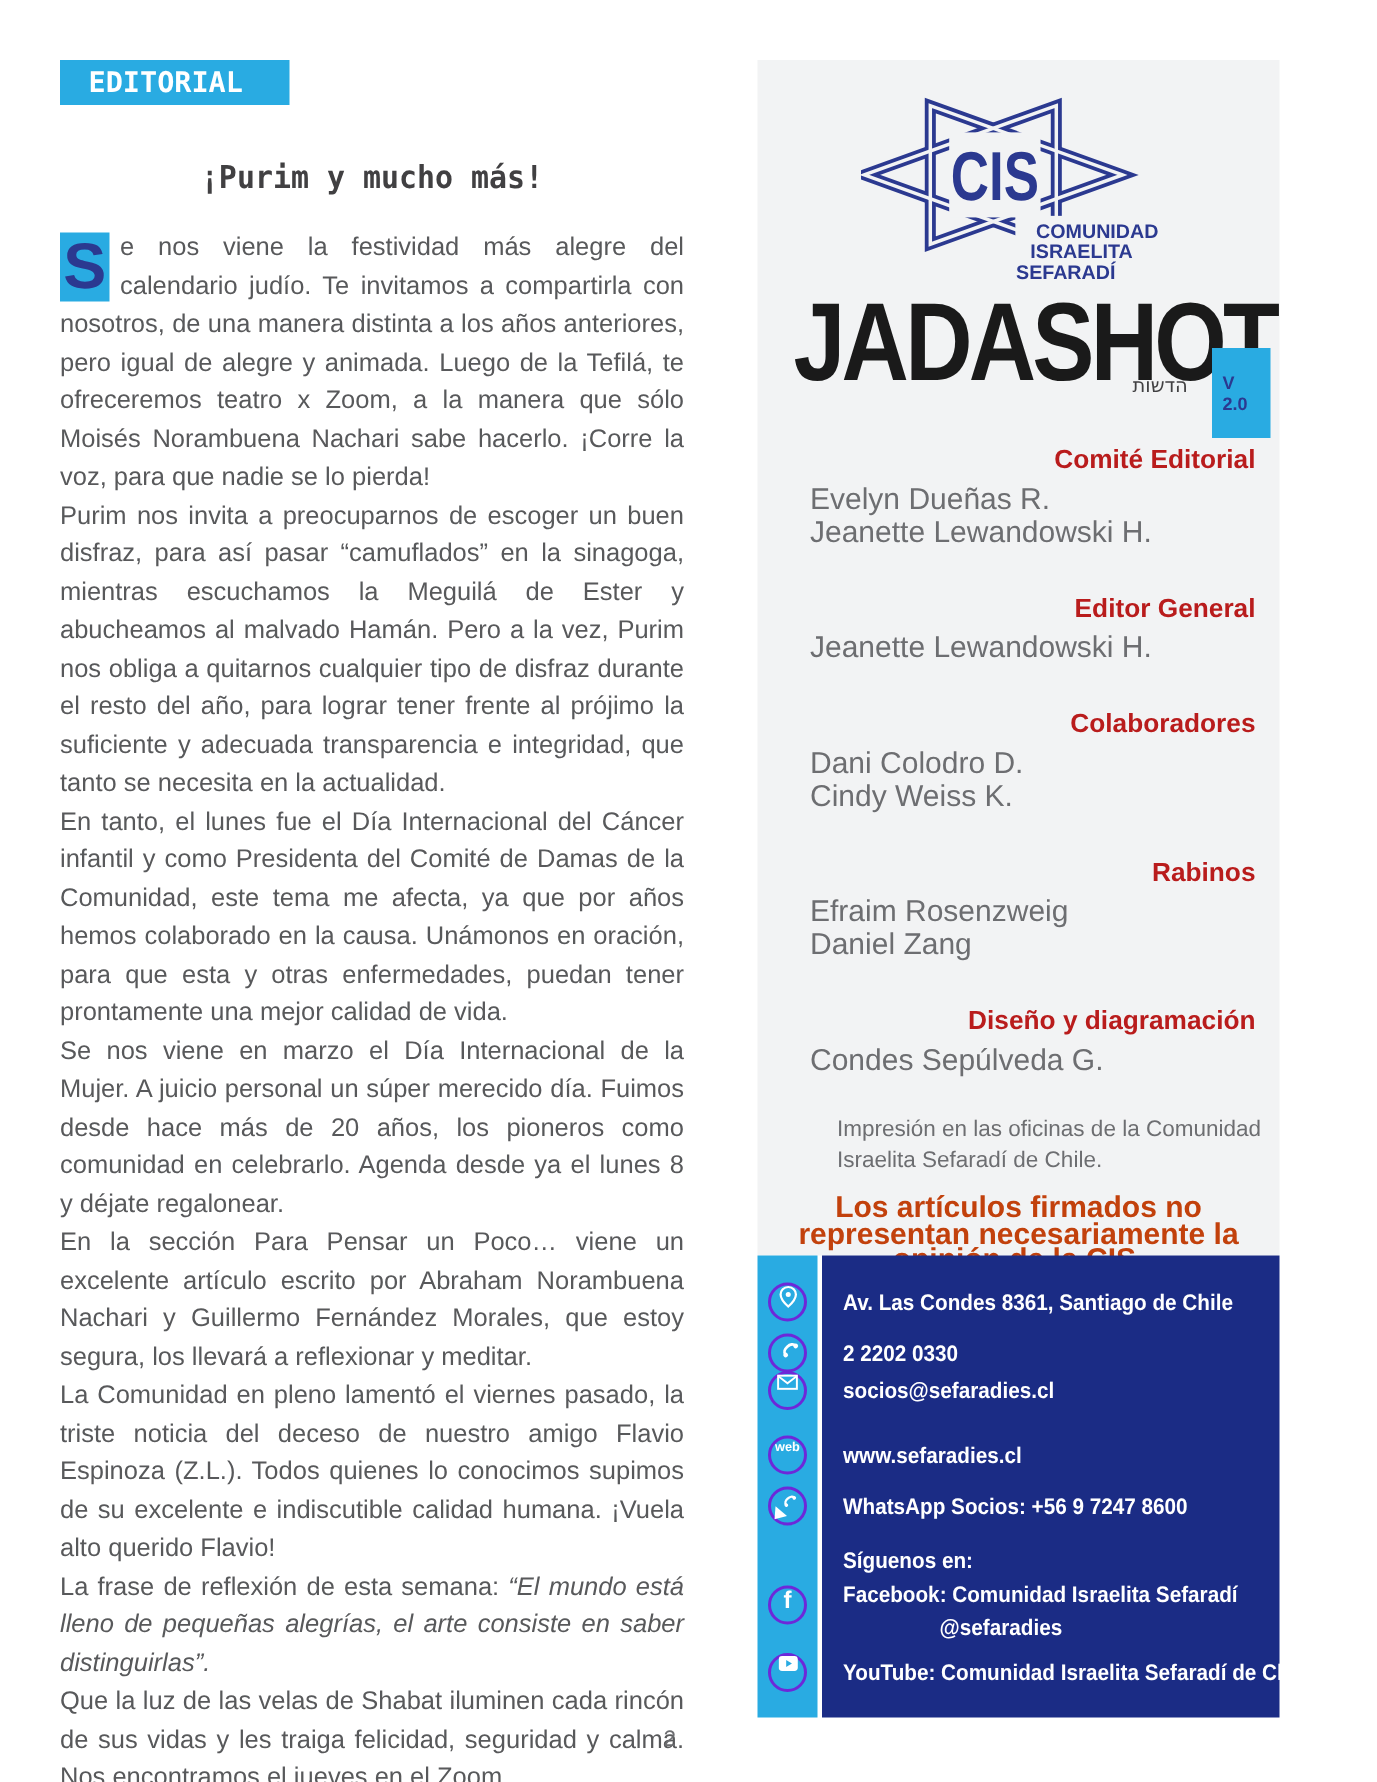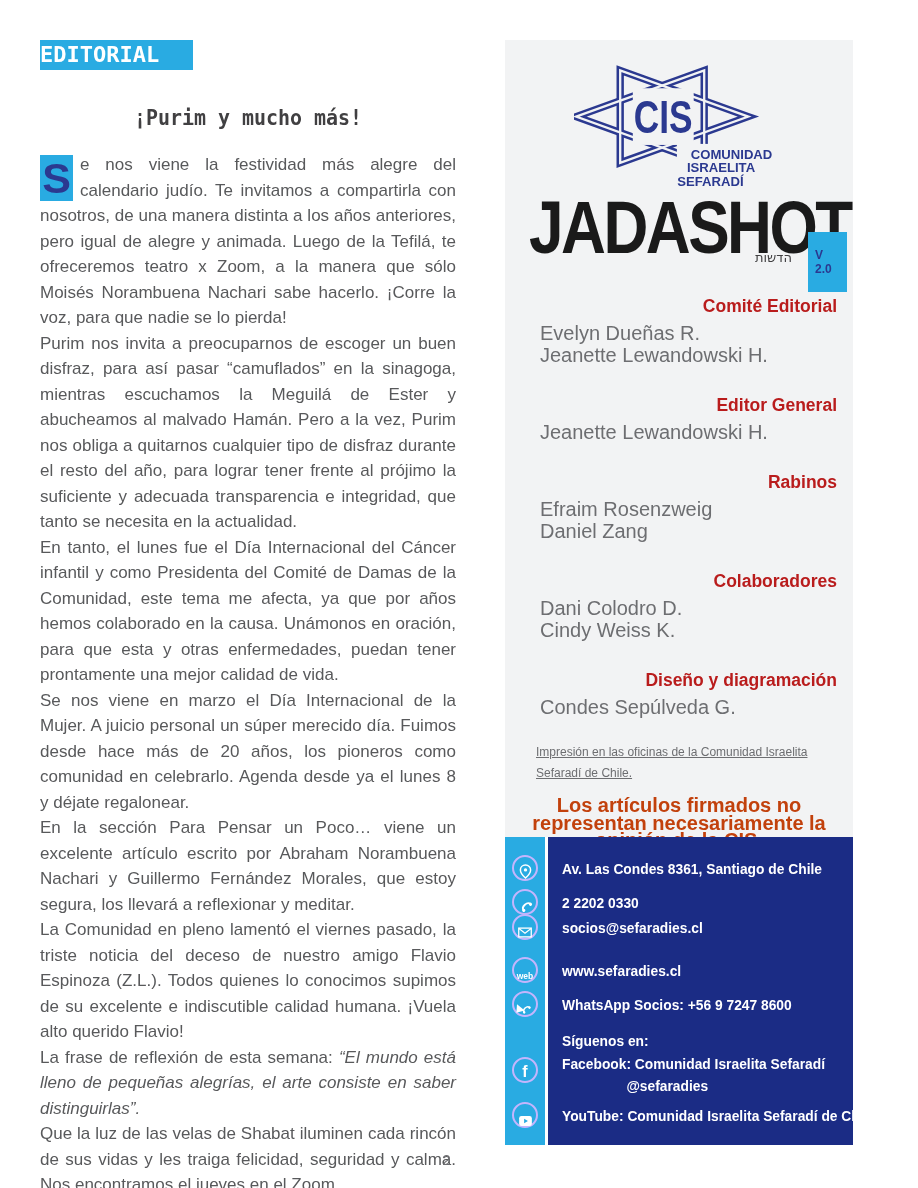--- a/index.html
+++ b/index.html
@@ -3,21 +3,21 @@
 <meta charset="utf-8">
 <style>
   html,body{margin:0;padding:0;background:#ffffff;}
   .page{position:relative;width:918px;height:1188px;background:#ffffff;
         font-family:"Liberation Sans",sans-serif;overflow:hidden;}
 
   
   .left-col{position:absolute;left:40px;top:40px;width:416px;}
   .tag{display:inline-block;background:#29ABE2;color:#ffffff;
        font-family:"DejaVu Sans Mono",monospace;font-weight:bold;
-       font-size:22px;line-height:30px;width:153px;padding-left:0;box-sizing:border-box;}
+       font-size:19px;line-height:30px;width:153px;padding-left:19px;box-sizing:border-box;}
   .title{margin:36px 0 0 0;text-align:center;font-family:"DejaVu Sans Mono",monospace;
          font-weight:bold;font-size:21px;color:#414042;transform:scaleX(.95);}
   .body-text{margin-top:22px;color:#58595B;font-size:17px;line-height:25.5px;text-align:justify;}
   .body-text p{margin:0;}
   .dropcap{float:left;width:33px;height:46px;background:#29ABE2;color:#2B3990;
            font-size:43px;line-height:46px;font-weight:bold;text-align:center;margin:3px 7px 0 0;}
   .quote-italic{font-style:italic;}
 
   
   .gray-box{position:absolute;left:505px;top:40px;width:348px;height:797px;background:#F2F3F4;}
@@ -26,39 +26,39 @@
   .jadashot-word{font-size:74px;font-weight:bold;color:#1a1a1a;letter-spacing:-3px;
                  transform:scaleX(.84);transform-origin:left top;line-height:76px;white-space:nowrap;}
   .jadashot-hebrew{position:absolute;left:226px;top:60px;font-family:"DejaVu Sans",sans-serif;
                    font-size:13px;color:#414042;}
   .version-badge{position:absolute;left:279px;top:42px;background:#29ABE2;color:#2B3990;
                  font-size:12px;font-weight:bold;padding:16px 7px;}
   .staff{position:absolute;top:256px;left:35px;right:16px;}
   .staff-section{margin-bottom:29px;}
   .staff-heading{color:#b91c1c;font-weight:bold;font-size:17.5px;margin:0 0 5px 0;text-align:right;}
   .staff-name{color:#6D6E71;font-size:20px;line-height:22px;}
-  .printing-note{position:absolute;top:702px;left:31px;width:315px;color:#6D6E71;
-                 font-size:12px;line-height:21px;text-decoration:underline;}
+  .printing-note{position:absolute;top:702px;left:53px;width:315px;color:#6D6E71;
+                 font-size:15px;line-height:21px;}
   .disclaimer{position:absolute;top:757px;left:24px;width:300px;text-align:center;
               color:#c2410c;font-weight:bold;font-size:20px;line-height:17.5px;}
 
   
   .contact-box{position:absolute;left:505px;top:837px;width:348px;height:308px;}
   .icon-strip{position:absolute;left:0;top:0;width:40px;height:100%;background:#29ABE2;}
   .navy-panel{position:absolute;left:43px;right:0;top:0;bottom:0;background:#1B2C85;}
   .contact-row{position:absolute;left:0;right:0;display:flex;align-items:center;height:32px;}
   .row-icon{width:40px;display:flex;justify-content:center;flex:none;}
   .row-text{margin-left:17px;color:#ffffff;font-weight:bold;font-size:15px;white-space:nowrap;
             transform:scaleX(.92);transform-origin:left center;}
   .row-lines{margin-left:17px;}
   .row-lines .row-line{color:#ffffff;font-weight:bold;font-size:15px;line-height:22px;
             white-space:nowrap;transform:scaleX(.92);transform-origin:left center;}
   .indent2{padding-left:70px;}
-  .icon-circle{width:26px;height:26px;border:2px solid #c4b5fd;border-radius:50%;color:#ffffff;
-               display:flex;align-items:flex-end;justify-content:center;font-size:14px;
+  .icon-circle{width:26px;height:26px;border:2px solid #6d28d9;border-radius:50%;color:#ffffff;
+               display:flex;align-items:flex-start;justify-content:center;font-size:14px;
                box-sizing:border-box;position:relative;flex:none;}
   .web-label{font-size:8.5px;font-weight:bold;letter-spacing:0;}
   .fb-letter{font-size:16px;font-weight:bold;}
   .wa-tail{position:absolute;left:-2px;bottom:-3px;width:0;height:0;
            border:5px solid transparent;border-top:7px solid #ffffff;transform:rotate(40deg);}
 
   .page-number{position:absolute;top:1151px;left:0;width:893px;text-align:center;
                color:#6D6E71;font-size:15px;}
 </style>
 </head>
@@ -116,28 +116,28 @@
       <div class="staff-section">
         <div class="staff-heading">Comité Editorial</div>
         <div class="staff-name">Evelyn Dueñas R.</div>
         <div class="staff-name">Jeanette Lewandowski H.</div>
       </div>
       <div class="staff-section">
         <div class="staff-heading">Editor General</div>
         <div class="staff-name">Jeanette Lewandowski H.</div>
       </div>
       <div class="staff-section">
+        <div class="staff-heading">Colaboradores</div>
+        <div class="staff-name">Dani Colodro D.</div>
+        <div class="staff-name">Cindy Weiss K.</div>
+      </div>
+      <div class="staff-section">
         <div class="staff-heading">Rabinos</div>
         <div class="staff-name">Efraim Rosenzweig</div>
         <div class="staff-name">Daniel Zang</div>
-      </div>
-      <div class="staff-section">
-        <div class="staff-heading">Colaboradores</div>
-        <div class="staff-name">Dani Colodro D.</div>
-        <div class="staff-name">Cindy Weiss K.</div>
       </div>
       <div class="staff-section">
         <div class="staff-heading">Diseño y diagramación</div>
         <div class="staff-name">Condes Sepúlveda G.</div>
       </div>
     </div>
 
     <div class="printing-note">Impresión en las oficinas de la Comunidad Israelita Sefaradí de Chile.</div>
     <div class="disclaimer">Los artículos firmados no representan necesariamente la opinión de la CIS.</div>
   </div>

